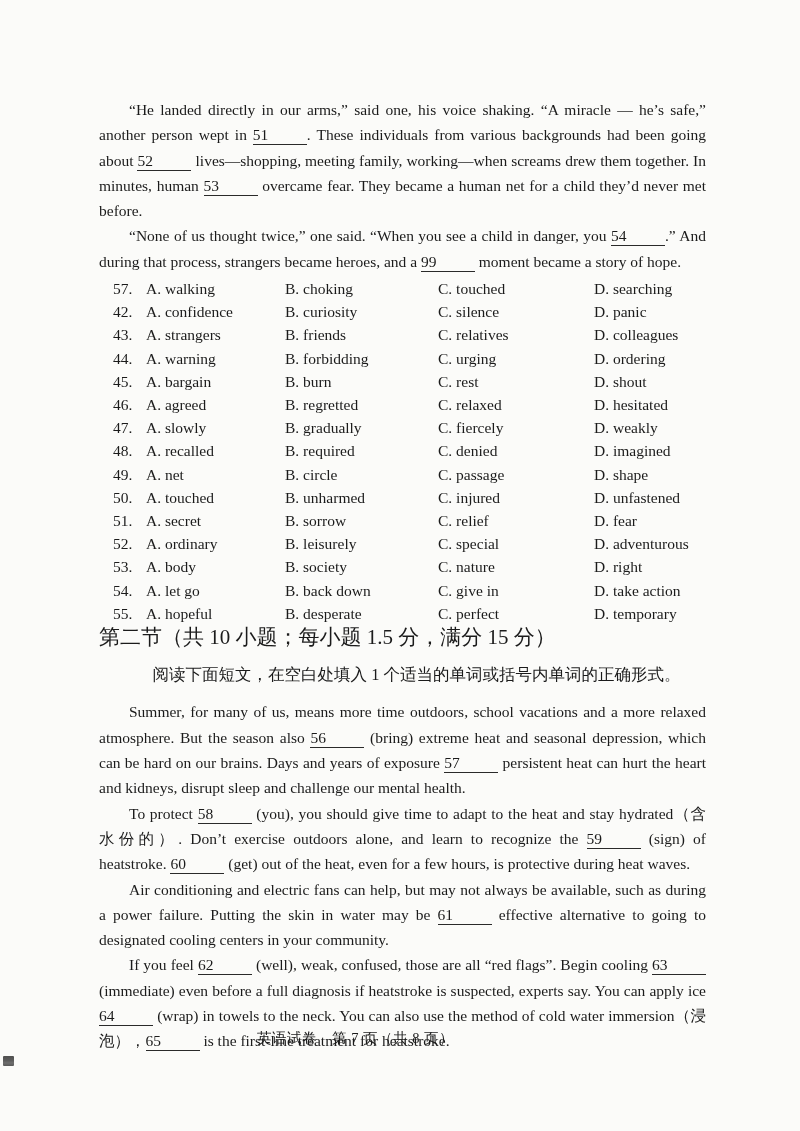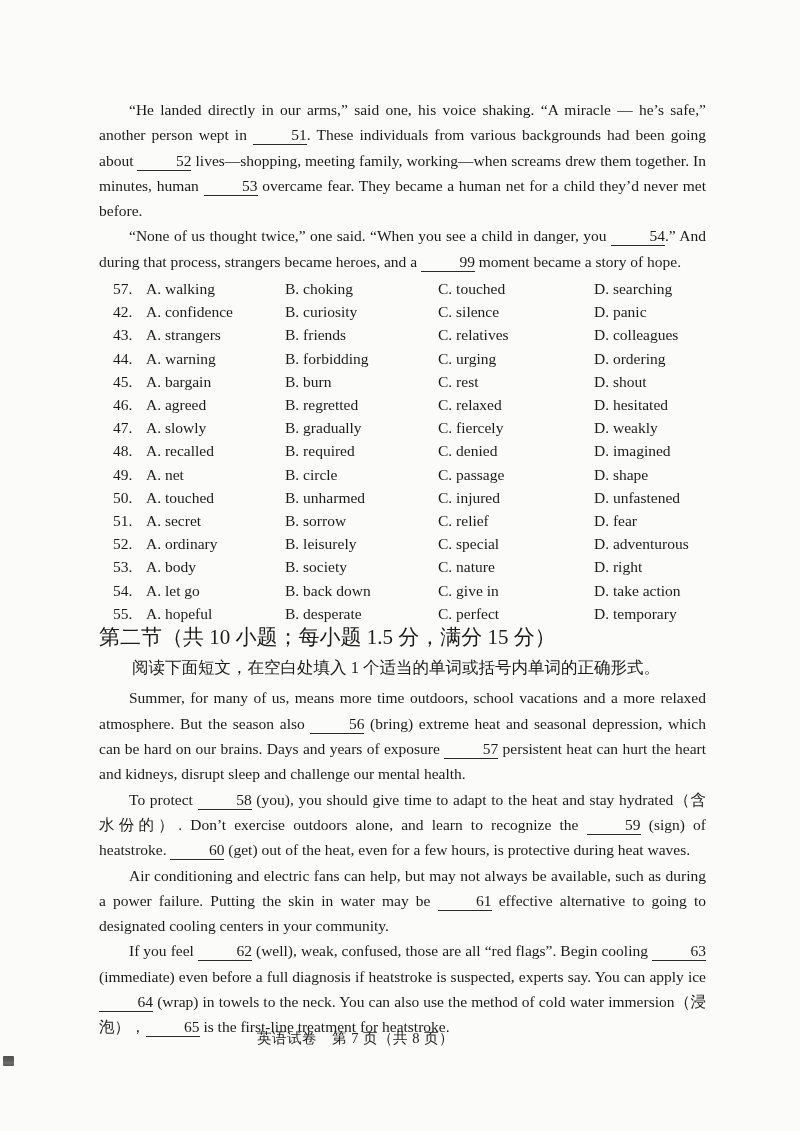--- a/index.html
+++ b/index.html
@@ -24,21 +24,21 @@
   .para {
     margin: 0;
     font-size: 15.5px;
     line-height: 25.3px;
     text-align: justify;
     text-indent: 30px;
   }
   .blank {
     display: inline-block;
     min-width: 54px;
-    text-align: right;
+    text-align: left;
     text-indent: 0;
     border-bottom: 1.4px solid #2a2a2a;
     line-height: 17px;
     padding-bottom: 1px;
   }
   .opt-table {
     margin: 3px 0 0 14px;
   }
   .opt-row {
     display: grid;
@@ -47,24 +47,25 @@
     line-height: 23.2px;
     font-size: 15.5px;
     white-space: nowrap;
   }
   .cjk-heading {
     margin: 0;
     font-size: 21px;
     line-height: 25.3px;
   }
   .cjk-instruction {
-    margin: 5px;
+    margin: 12px;
     font-size: 16.5px;
     line-height: 25.3px;
     text-indent: 28px;
+    text-align: center;
   }
   .footer {
     position: absolute;
     top: 1029px;
     left: 0;
     width: 711px;
     text-align: center;
     font-size: 14.5px;
     font-weight: normal;
     letter-spacing: 0.5px;

